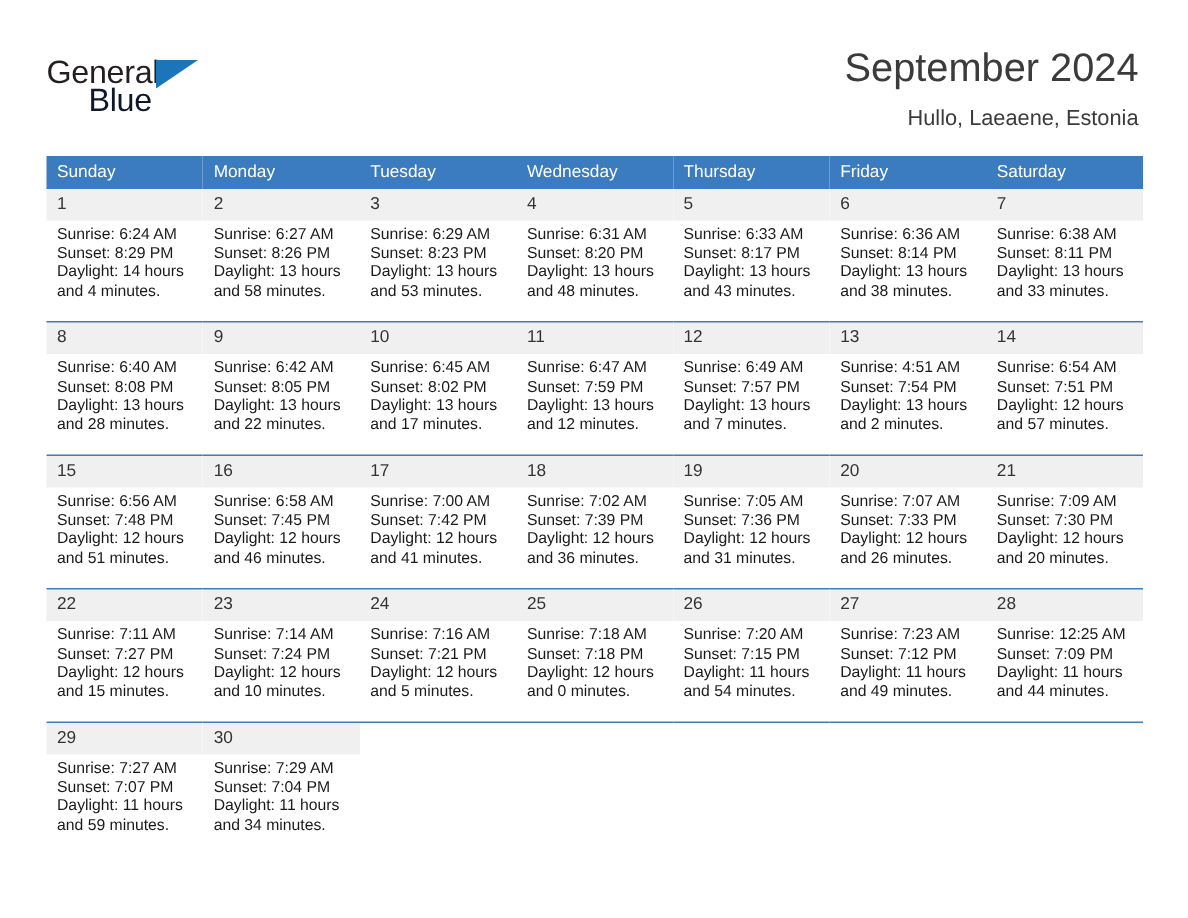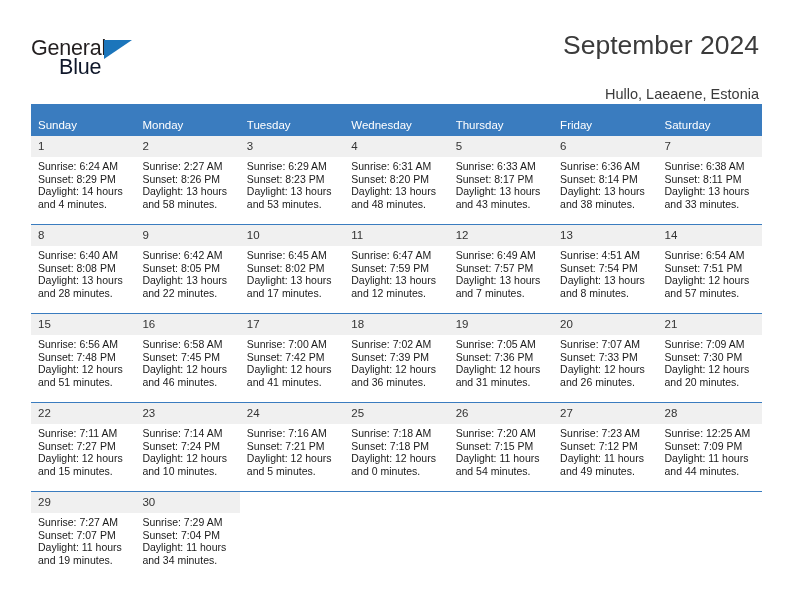--- a/index.html
+++ b/index.html
@@ -77,42 +77,42 @@
     color: #3b3b3b;
     font-weight: normal;
     margin: 0;
     white-space: nowrap;
     text-align: right;
   }
   .cal-subtitle {
     font-size: 14.5px;
     line-height: 22px;
     color: #3b3b3b;
-    margin: 21px 0 0 0;
+    margin: 6px 0 0 0;
     white-space: nowrap;
   }
 
   
   .calendar {
     position: absolute;
     left: 31px;
     top: 104px;
     width: 731px;
     border-collapse: collapse;
     table-layout: fixed;
   }
   .calendar col { width: 104.43px; }
 
   thead th {
     background: #3a7cbf;
     color: #ffffff;
     font-size: 11.5px;
     font-weight: normal;
     text-align: left;
-    padding: 15px 0 5px 7px;
+    padding: 5px 0 5px 7px;
     height: 11px;
     border: none;
   }
 
   tbody tr.week-row > td {
     vertical-align: top;
     padding: 0;
     border-top: 1.5px solid #3a7cbf;
     border-bottom: none;
     height: 88px;
@@ -199,21 +199,21 @@
                 <div>Sunset: 8:29 PM</div>
                 <div>Daylight: 14 hours</div>
                 <div>and 4 minutes.</div>
               </div>
             </div>
           </td>
           <td>
             <div class="cell-inner filled">
               <div class="daynum">2</div>
               <div class="cell-body">
-                <div>Sunrise: 2:27 AM</div>
+                <div>Sunrise: 6:27 AM</div>
                 <div>Sunset: 8:26 PM</div>
                 <div>Daylight: 13 hours</div>
                 <div>and 58 minutes.</div>
               </div>
             </div>
           </td>
           <td>
             <div class="cell-inner filled">
               <div class="daynum">3</div>
               <div class="cell-body">
@@ -325,21 +325,21 @@
               </div>
             </div>
           </td>
           <td>
             <div class="cell-inner filled">
               <div class="daynum">13</div>
               <div class="cell-body">
                 <div>Sunrise: 4:51 AM</div>
                 <div>Sunset: 7:54 PM</div>
                 <div>Daylight: 13 hours</div>
-                <div>and 8 minutes.</div>
+                <div>and 2 minutes.</div>
               </div>
             </div>
           </td>
           <td>
             <div class="cell-inner filled">
               <div class="daynum">14</div>
               <div class="cell-body">
                 <div>Sunrise: 6:54 AM</div>
                 <div>Sunset: 7:51 PM</div>
                 <div>Daylight: 12 hours</div>
@@ -507,21 +507,21 @@
           </td>
         </tr>
         <tr class="week-row">
           <td>
             <div class="cell-inner filled">
               <div class="daynum">29</div>
               <div class="cell-body">
                 <div>Sunrise: 7:27 AM</div>
                 <div>Sunset: 7:07 PM</div>
                 <div>Daylight: 11 hours</div>
-                <div>and 19 minutes.</div>
+                <div>and 59 minutes.</div>
               </div>
             </div>
           </td>
           <td>
             <div class="cell-inner filled">
               <div class="daynum">30</div>
               <div class="cell-body">
                 <div>Sunrise: 7:29 AM</div>
                 <div>Sunset: 7:04 PM</div>
                 <div>Daylight: 11 hours</div>

